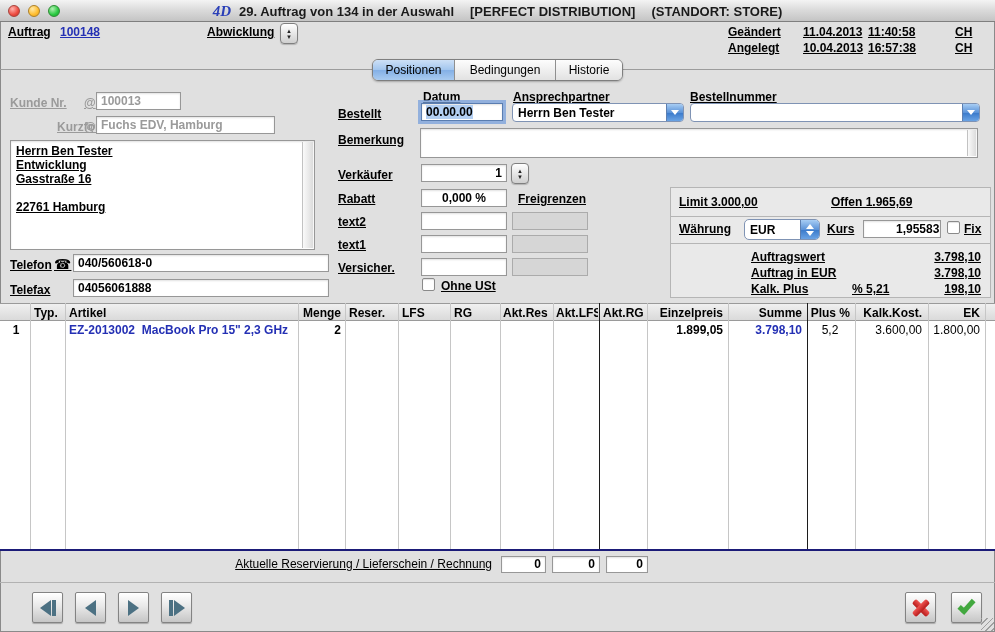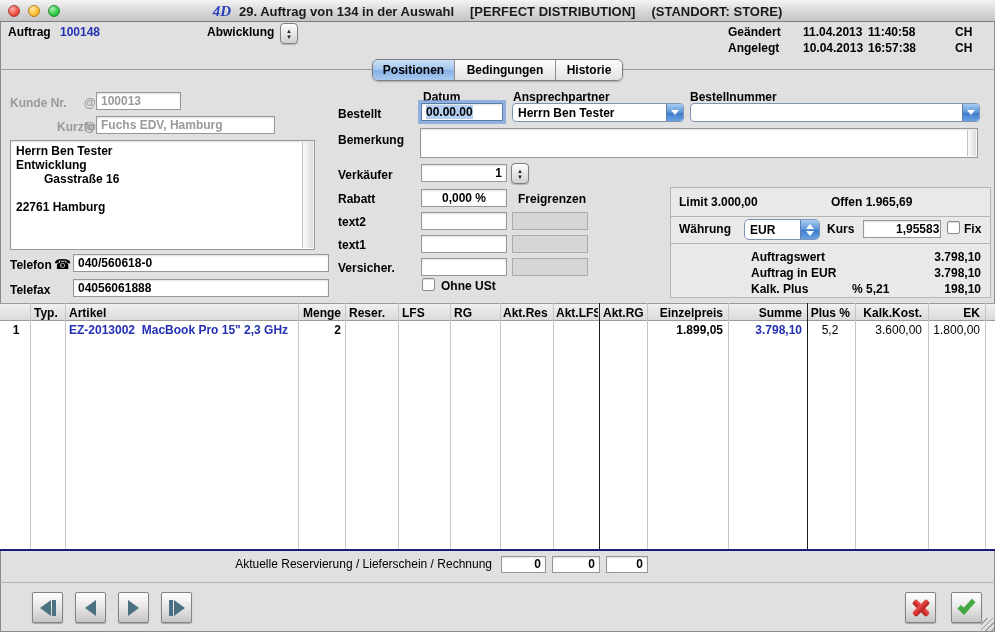--- a/index.html
+++ b/index.html
@@ -4,21 +4,21 @@
 <style>
   * { margin:0; padding:0; box-sizing:border-box; }
   html,body { background:#666; }
   #window {
     position:relative; width:995px; height:632px; overflow:hidden;
     background:#e0e0e0;
     font-family:"Liberation Sans","DejaVu Sans",sans-serif;
     font-size:12px; color:#000;
     box-shadow: inset 0 0 0 1px #8a8a8a;
   }
-  .abs { position:absolute; }
+  .abs { position:absolute;text-decoration:underline; }
   .b { font-weight:bold; }
   .gray { color:#9a9a9a; }
   .blue { color:#2430b4; }
   
   #titlebar {
     position:absolute; left:0; top:0; width:995px; height:22px;
     background:linear-gradient(180deg,#f4f4f4 0%,#dcdcdc 45%,#c4c4c4 100%);
     border-bottom:1px solid #7f7f7f;
   }
   .light { position:absolute; top:5px; width:12px; height:12px; border-radius:50%; }
@@ -67,21 +67,21 @@
     background:linear-gradient(90deg,#fafafa,#dcdcdc); border-left:1px solid #c2c2c2;
   }
   
   #tabs {
     position:absolute; left:372px; top:59px; height:22px; display:flex;
     border:1px solid #7f7f7f; border-radius:6px; overflow:hidden;
     box-shadow:0 1px 2px rgba(0,0,0,0.25);
   }
   .tab {
     height:100%; display:flex; align-items:center; justify-content:center;
-    font-weight:bold; background:linear-gradient(180deg,#fdfdfd,#e2e2e2);
+    font-weight:normal; background:linear-gradient(180deg,#fdfdfd,#e2e2e2);
     border-right:1px solid #8f8f8f;
   }
   .tab:last-child { border-right:none; }
   .tab.active { background:linear-gradient(180deg,#cde0f6 0%,#a3c6ee 48%,#84b0e6 52%,#a9cbf0 100%); }
   #divider-top { position:absolute; left:0; top:69px; width:995px; height:1px; background:#9c9c9c; }
   
   #summary-panel {
     position:absolute; left:670px; top:187px; width:321px; height:111px;
     background:#e9e9e9; border:1px solid #b5b5b5;
   }
@@ -173,21 +173,21 @@
   <div class="abs b gray" style="left:84px; top:96px;">@</div>
   <div class="field b gray" style="left:96px; top:92px; width:85px;">100013</div>
 
   <div class="abs b gray" style="left:10px; top:120px;padding-left:47px;">Kurzform</div>
   <div class="abs b gray" style="left:84px; top:120px;">@</div>
   <div class="field b gray" style="left:96px; top:116px; width:179px;">Fuchs EDV, Hamburg</div>
 
   <div class="abs" style="left:10px; top:140px; width:305px; height:110px; background:#fff; border:1px solid #979797; box-shadow:inset 0 1px 2px rgba(0,0,0,0.12); padding:3px 16px 3px 5px;">
     <div class="b" style="line-height:14px; min-height:14px;">Herrn Ben Tester</div>
     <div class="b" style="line-height:14px; min-height:14px;">Entwicklung</div>
-    <div class="b" style="line-height:14px; min-height:14px;margin-left:28px;">Gasstraße 16</div>
+    <div class="b" style="line-height:14px; min-height:14px;">Gasstraße 16</div>
     <div class="b" style="line-height:14px; min-height:14px;"></div>
     <div class="b" style="line-height:14px; min-height:14px;">22761 Hamburg</div>
     <div class="scroll-strip" style="right:1px;"></div>
   </div>
 
   <div class="abs b" style="left:10px; top:258px;">Telefon</div>
   <div class="abs" style="left:54px; top:256px; font-size:14px;">☎</div>
   <div class="field b" style="left:73px; top:254px; width:256px;">040/560618-0</div>
   <div class="abs b" style="left:10px; top:283px;">Telefax</div>
   <div class="field b" style="left:73px; top:279px; width:256px;">04056061888</div>

